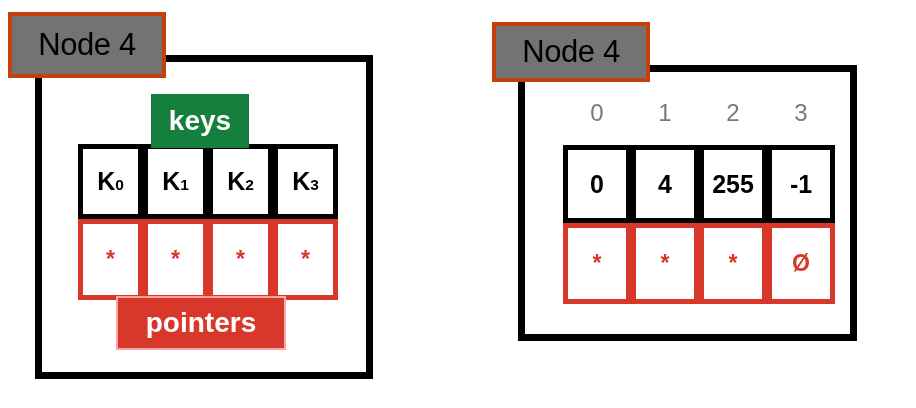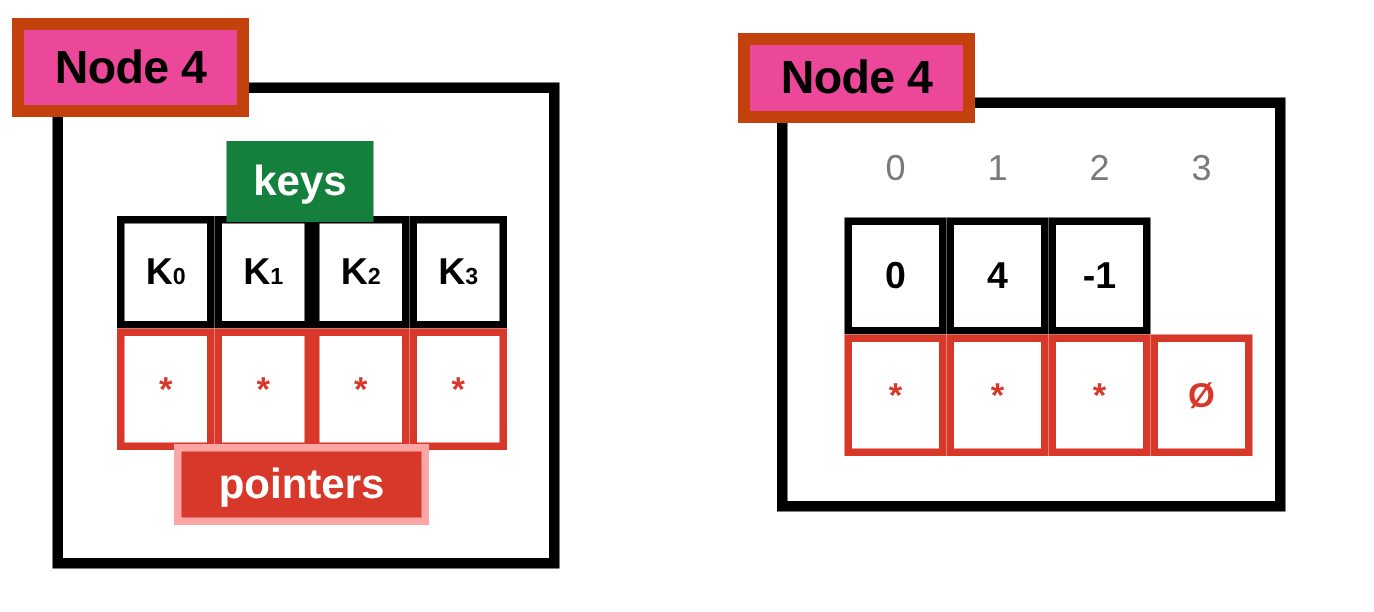--- a/index.html
+++ b/index.html
@@ -29,27 +29,27 @@
     position: absolute;
     box-sizing: border-box;
     border: 7px solid #000000;
     background: #ffffff;
   }
 
   
   .node-badge {
     position: absolute;
     box-sizing: border-box;
-    border: 8px solid #c2410c;
-    background: #ec4899;
+    border: 4px solid #c2410c;
+    background: #737373;
     display: flex;
     align-items: center;
     justify-content: center;
     font-size: 31px;
-    font-weight: 700;
+    font-weight: 400;
     color: #000000;
     letter-spacing: -0.4px;
     z-index: 6;
   }
 
   
   .cell-row {
     position: absolute;
     display: flex;
     z-index: 3;
@@ -91,21 +91,21 @@
     font-weight: 700;
     color: #ffffff;
     z-index: 5;
   }
   .tag-keys {
     background: #15803d;
     border: 0;
   }
   .tag-pointers {
     background: #d8382a;
-    border: 5px solid #fca5a5;
+    border: 2px solid #fca5a5;
   }
 
   
   .index-row {
     position: absolute;
     display: flex;
     z-index: 4;
   }
   .index-label {
     display: flex;
@@ -166,20 +166,21 @@
   <div class="index-row" style="left:105px; top:97px;">
     <div class="index-label" style="width:68px;height:32px;">0</div>
     <div class="index-label" style="width:68px;height:32px;">1</div>
     <div class="index-label" style="width:68px;height:32px;">2</div>
     <div class="index-label" style="width:68px;height:32px;">3</div>
   </div>
 
   <div class="cell-row" style="left:105px; top:145px;">
     <div class="cell keys-cell" style="width:68px;height:78px;">0</div>
     <div class="cell keys-cell" style="width:68px;height:78px;">4</div>
+    <div class="cell keys-cell" style="width:68px;height:78px;">255</div>
     <div class="cell keys-cell" style="width:68px;height:78px;">-1</div>
   </div>
 
   <div class="cell-row" style="left:105px; top:223px;">
     <div class="cell ptr-cell" style="width:68px;height:81px;">*</div>
     <div class="cell ptr-cell" style="width:68px;height:81px;">*</div>
     <div class="cell ptr-cell" style="width:68px;height:81px;">*</div>
     <div class="cell ptr-cell" style="width:68px;height:81px;">Ø</div>
   </div>
 

